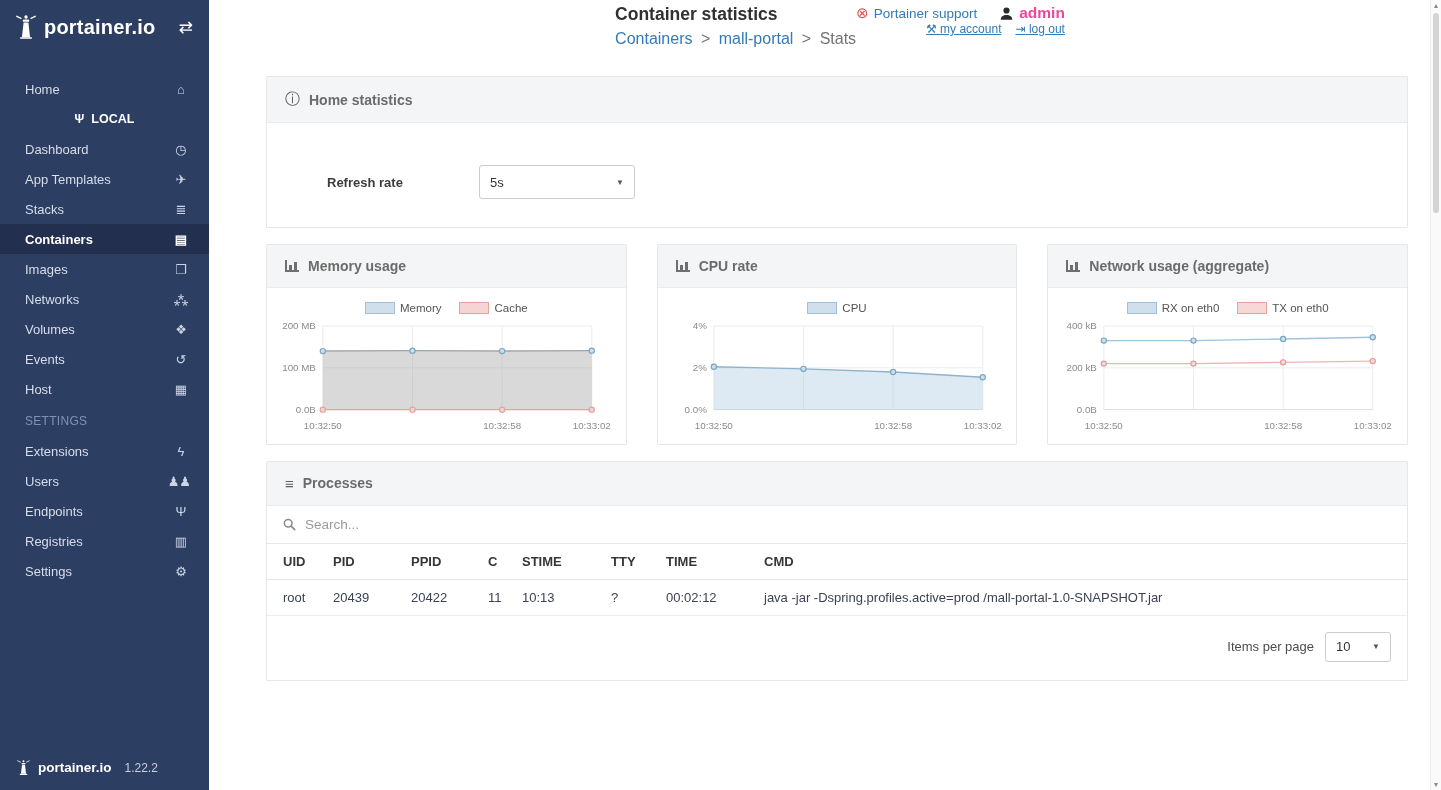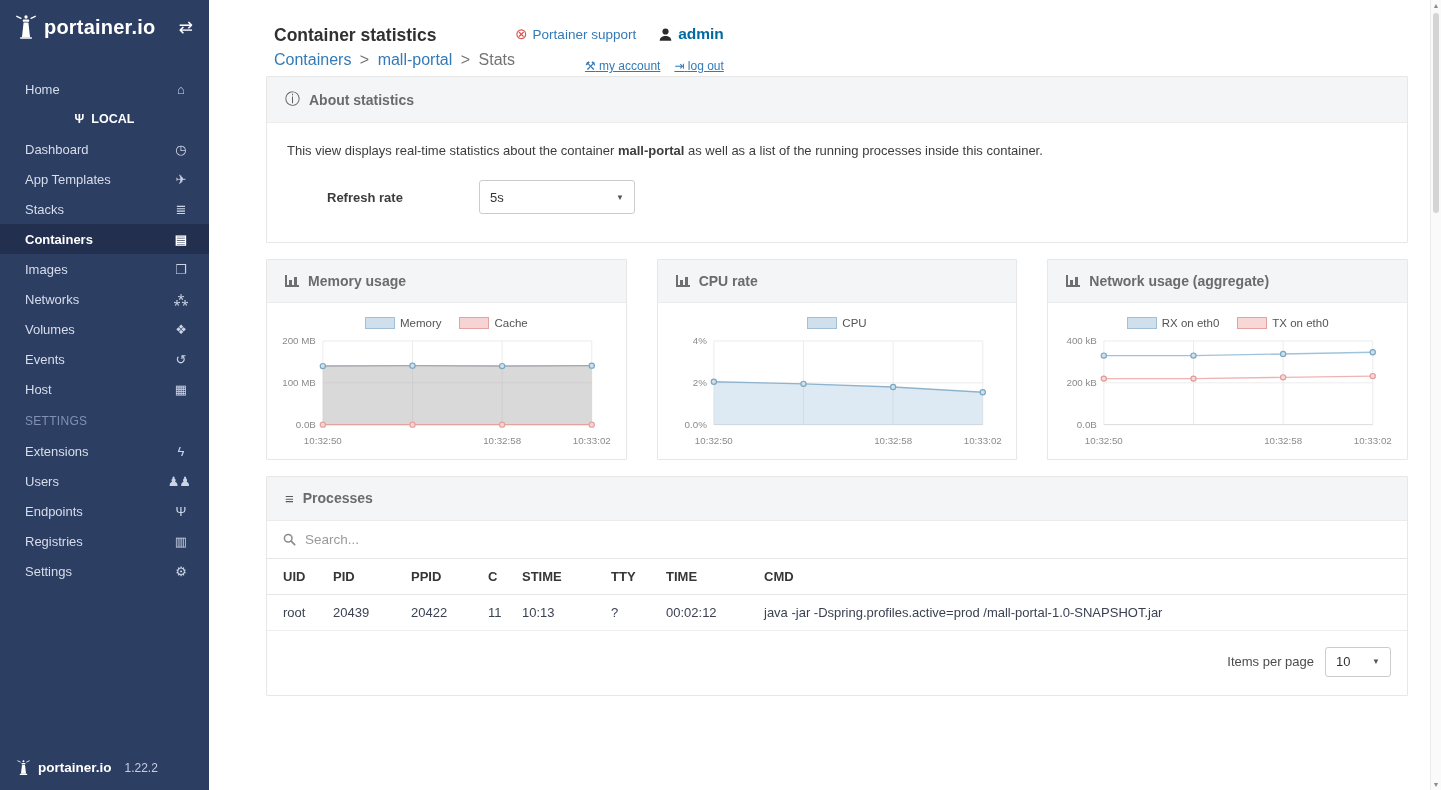--- a/index.html
+++ b/index.html
@@ -21,31 +21,31 @@
   .section-local { display: flex; justify-content: center; align-items: center; gap: 7px; height: 30px; color: #fff; font-weight: 700; font-size: 12.5px; }
   .section-local .ico { font-size: 12px; }
   .section-label { height: 30px; line-height: 30px; padding: 0 25px; color: #8290b6; font-size: 12px; letter-spacing: 0.3px; margin-top: 2px; }
   .sidebar-footer { position: absolute; bottom: 14px; left: 0; width: 100%; padding: 0 16px; display: flex; align-items: center; gap: 7px; }
   .sidebar-footer .lh { width: 15px; height: 17px; }
   .footer-logo-text { color: #fff; font-size: 13.5px; font-weight: 600; }
   .footer-version { color: #c6cee2; font-size: 12px; margin-left: 6px; }
 
   
   .main { margin-left: 250px; margin-right: 11px; height: 790px; overflow: hidden; }
-  .topbar { padding: 25px 24px 0 24px; display: flex; justify-content: flex-start; background: #fff; height: 58px; }
+  .topbar { padding: 4px 24px 0 24px; display: flex; justify-content: center; background: #fff; height: 58px; }
   .page-title { font-size: 17.5px; font-weight: 700; color: #313131; }
   .breadcrumb { margin-top: 5px; font-size: 16px; color: #737373; }
   .breadcrumb a { color: #337ab7; text-decoration: none; cursor: pointer; }
   .breadcrumb .sep { margin: 0 4px; color: #737373; }
   .top-right { text-align: right; }
   .row1 { display: flex; align-items: center; justify-content: flex-end; gap: 22px; }
   .support-link { color: #337ab7; font-size: 13.5px; text-decoration: none; cursor: pointer; display: flex; align-items: center; gap: 5px; }
   .red-ico { color: #d9534f; font-size: 15px; }
-  .user-menu { display: flex; align-items: center; gap: 5px; font-size: 15.5px; font-weight: 700; color: #0369a1; cursor: pointer; }
-  .row2 { margin-top: 16px; display: flex; justify-content: flex-end; gap: 14px; font-size: 12px; }
+  .user-menu { display: flex; align-items: center; gap: 5px; font-size: 15.5px; font-weight: 700; color: #ec4899; cursor: pointer; }
+  .row2 { margin-top: 0; display: flex; justify-content: flex-end; gap: 14px; font-size: 12px; }
   .row2 a { color: #337ab7; text-decoration: underline; cursor: pointer; }
 
   .content { padding: 18px 22px 0 16px; }
 
   .panel { border: 1px solid #e7e7e7; background: #fff; margin-bottom: 16px; border-radius: 1px; }
   .panel-header { background: #f4f5f7; border-bottom: 1px solid #ececec; padding: 13px 18px; font-size: 14px; font-weight: 700; color: #6b6b6b; display: flex; align-items: center; gap: 9px; }
   .panel-header .hd-ico { font-size: 15px; color: #5c5c5c; font-weight: 400; }
 
   .about-body { padding: 20px 20px 28px 20px; font-size: 13px; color: #3c3c3c; }
   .refresh-row { margin-top: 22px; display: flex; align-items: center; }
@@ -229,28 +229,23 @@
         <a><span>⇥</span> <span>log out</span></a>
       </div>
     </div>
   </header>
 
   <div class="content">
 
     <section class="panel">
       <div class="panel-header">
         <span class="hd-ico">ⓘ</span>
-        <span>About statistics</span>
+        <span>Home statistics</span>
       </div>
       <div class="about-body">
-        <p>
-          <span>This view displays real-time statistics about the container</span>
-          <strong>mall-portal</strong>
-          <span>as well as a list of the running processes inside this container.</span>
-        </p>
         <div class="refresh-row">
           <span class="refresh-label">Refresh rate</span>
           <div class="select">
             <span>5s</span>
             <span class="caret">▼</span>
           </div>
         </div>
       </div>
     </section>
 

